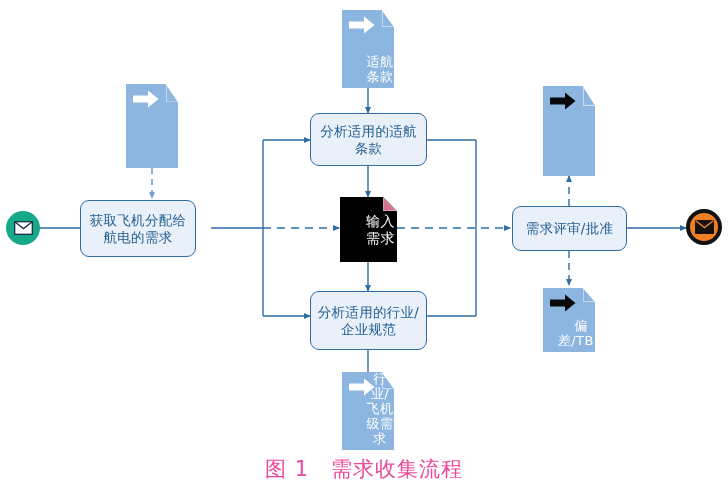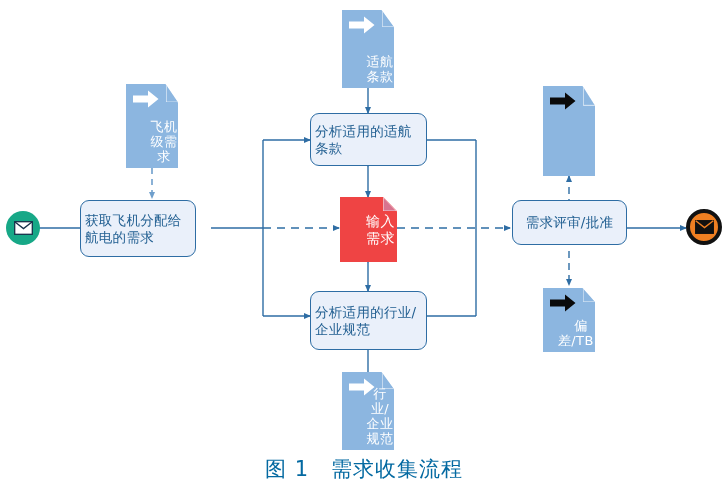--- a/index.html
+++ b/index.html
@@ -26,21 +26,21 @@
   }
   
   .process {
     background: #eaf0fa;
     border: 1.3px solid #2e6da4;
     border-radius: 9px;
     color: #236092;
     display: flex;
     align-items: center;
     justify-content: center;
-    text-align: left;
+    text-align: center;
     line-height: 1.22;
     font-size: 13.5px;
     letter-spacing: 0.3px;
     padding: 2px 4px;
   }
   
   .doc {
     color: #ffffff;
     display: flex;
     align-items: flex-end;
@@ -49,21 +49,21 @@
     line-height: 1.16;
     font-size: 13px;
     letter-spacing: 0.4px;
     padding-bottom: 4px;
   }
   .doc-blue {
     background: #8cb6e0;
     clip-path: polygon(0 0, 76% 0, 100% 22%, 100% 100%, 0 100%);
   }
   .doc-pink {
-    background: #ef4444;
+    background: #000000;
     clip-path: polygon(0 0, 76% 0, 100% 22%, 100% 100%, 0 100%);
     align-items: center;
     padding-bottom: 0;
     font-size: 14px;
   }
   .fold {
     position: absolute;
     top: 0;
     right: 0;
     width: 24%;
@@ -96,21 +96,21 @@
     background: #ef7f22;
     border: 4px solid #111111;
   }
   
   #caption {
     position: absolute;
     left: 0;
     top: 455px;
     width: 728px;
     text-align: center;
-    color: #0369a1;
+    color: #ec4899;
     font-size: 21px;
     letter-spacing: 1px;
     font-family: "DejaVu Sans", "Liberation Sans", sans-serif;
   }
 </style>
 </head>
 <body>
 
 <svg id="canvas" viewBox="0 0 728 497" xmlns="http://www.w3.org/2000/svg">
   <defs>
@@ -161,21 +161,20 @@
 </div>
 
 <div class="node doc doc-blue" style="left:126px; top:84px; width:52px; height:84px;">
   <svg class="fold" viewBox="0 0 24 22" preserveAspectRatio="none">
     <path d="M0,0 L24,22 L0,22 z" fill="#ffffff" opacity="0"></path>
     <path d="M0.5,0.5 L23.5,21.5 L0.5,21.5 z" fill="#8cb6e0" stroke="#ffffff" stroke-width="1"></path>
   </svg>
   <svg class="arrow-glyph" width="26" height="18" viewBox="0 0 26 18">
     <path d="M0,5.5 L15,5.5 L15,0.5 L25.5,9 L15,17.5 L15,12.5 L0,12.5 z" fill="#ffffff"></path>
   </svg>
-  <span class="doc-label">飞机级需求</span>
 </div>
 
 <div class="node doc doc-blue" style="left:342px; top:10px; width:52px; height:78px;">
   <svg class="fold" viewBox="0 0 24 22" preserveAspectRatio="none">
     <path d="M0.5,0.5 L23.5,21.5 L0.5,21.5 z" fill="#8cb6e0" stroke="#ffffff" stroke-width="1"></path>
   </svg>
   <svg class="arrow-glyph" width="26" height="18" viewBox="0 0 26 18">
     <path d="M0,5.5 L15,5.5 L15,0.5 L25.5,9 L15,17.5 L15,12.5 L0,12.5 z" fill="#ffffff"></path>
   </svg>
   <span class="doc-label">适航条款</span>
@@ -200,21 +199,21 @@
   <span class="doc-label">偏差/TBD</span>
 </div>
 
 <div class="node doc doc-blue" style="left:342px; top:372px; width:52px; height:78px;">
   <svg class="fold" viewBox="0 0 24 22" preserveAspectRatio="none">
     <path d="M0.5,0.5 L23.5,21.5 L0.5,21.5 z" fill="#8cb6e0" stroke="#ffffff" stroke-width="1"></path>
   </svg>
   <svg class="arrow-glyph" width="26" height="18" viewBox="0 0 26 18">
     <path d="M0,5.5 L15,5.5 L15,0.5 L25.5,9 L15,17.5 L15,12.5 L0,12.5 z" fill="#ffffff"></path>
   </svg>
-  <span class="doc-label">行业/企业规范</span>
+  <span class="doc-label">行业/飞机级需求</span>
 </div>
 
 <div class="node doc doc-pink" style="left:340px; top:197px; width:57px; height:65px;">
   <svg class="fold" viewBox="0 0 24 22" preserveAspectRatio="none">
     <path d="M0.5,0.5 L23.5,21.5 L0.5,21.5 z" fill="#d8738f" stroke="#ffffff" stroke-width="1"></path>
   </svg>
   <span class="doc-label">输入需求</span>
 </div>
 
 <div class="node process" style="left:80px; top:200px; width:116px; height:57px;">
@@ -222,21 +221,21 @@
 </div>
 
 <div class="node process" style="left:310px; top:113px; width:117px; height:53px;">
   <span>分析适用的适航条款</span>
 </div>
 
 <div class="node process" style="left:310px; top:291px; width:117px; height:59px;">
   <span>分析适用的行业/企业规范</span>
 </div>
 
-<div class="node process" style="left:512px; top:200px; width:115px; height:45px;">
+<div class="node process" style="left:512px; top:206px; width:115px; height:45px;">
   <span>需求评审/批准</span>
 </div>
 
 <div class="node terminator term-end" style="left:686px; top:209px; width:36px; height:36px;">
   <svg width="19" height="14" viewBox="0 0 19 14">
     <rect x="0.7" y="0.7" width="17.6" height="12.6" fill="#111111" stroke="#111111" stroke-width="1.3"></rect>
     <path d="M0.7,0.7 L9.5,7.6 L18.3,0.7" fill="none" stroke="#ef7f22" stroke-width="1.4"></path>
   </svg>
 </div>
 

